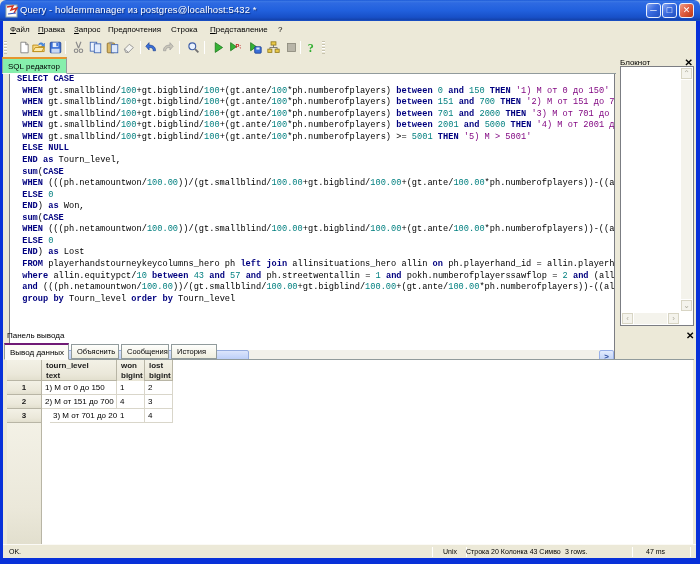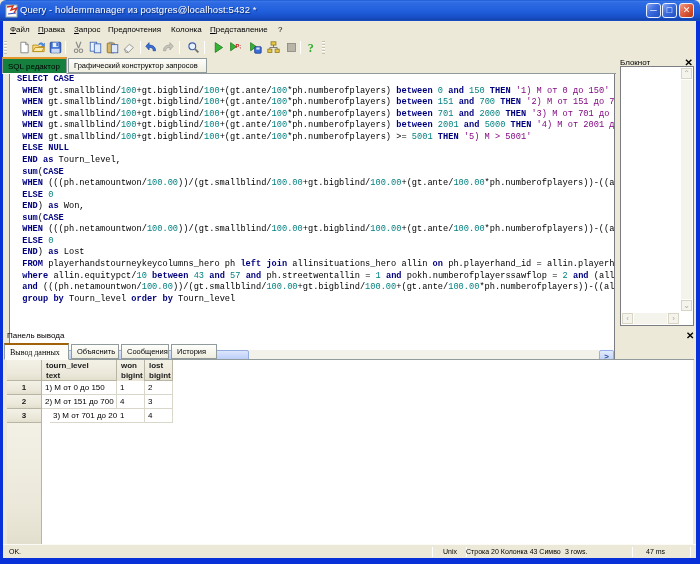--- a/index.html
+++ b/index.html
@@ -72,21 +72,21 @@
   <span class="txt">Query - holdemmanager из postgres@localhost:5432 *</span>
   <span class="wbtn bmin" style="left:646px;">─</span>
   <span class="wbtn bmax" style="left:662px;">□</span>
   <span class="wbtn bclose" style="left:679px;">✕</span>
  </div>
  <div id="menu">
   <span style="left:7px"><u>Ф</u>айл</span>
   <span style="left:35px"><u>П</u>равка</span>
   <span style="left:71px"><u>З</u>апрос</span>
   <span style="left:105px">Предпочтения</span>
-  <span style="left:168px">Колонка</span>
+  <span style="left:168px">Строка</span>
   <span style="left:207px"><u>П</u>редставление</span>
   <span style="left:275px">?</span>
  </div>
  <div id="toolbar">
   <div class="grip" style="left:1px"></div>
   <svg class="ticon" style="left:15px" viewBox="0 0 16 16">
         <path d="M3.5 1.5h6l3 3v10h-9z" fill="#fff" stroke="#777"></path>
         <path d="M9.5 1.5v3h3" fill="none" stroke="#777"></path>
       </svg>
   <svg class="ticon" style="left:29px" viewBox="0 0 16 16">
@@ -153,25 +153,22 @@
   <svg class="ticon" style="left:282px" viewBox="0 0 16 16">
         <rect x="3" y="3" width="10" height="10" fill="#b8b5a8" stroke="#8a877a"></rect>
       </svg>
   <div class="tsep" style="left:297px"></div>
   <svg class="ticon" style="left:303px" viewBox="0 0 16 16">
         <text x="2" y="13" font-size="15" font-weight="bold" fill="#2fae2f" font-family="Liberation Serif">?</text>
       </svg>
   <div class="grip" style="left:319px"></div>
  </div>
 
- <div class="tab" style="left:2px;top:57px;width:65px;height:17px;background:#15803d;border-bottom:1px solid #fcfbf6;z-index:3;border-top:2px solid #e5962d;">
+ <div class="tab" style="left:2px;top:57px;width:65px;height:17px;background:#86efac;border-bottom:1px solid #fcfbf6;z-index:3;border-top:2px solid #e5962d;">
    <span style="position:absolute;left:5px;top:3px;">SQL редактор</span>
-    </div>
- <div class="tab itab" style="left:68px;top:58px;width:139px;height:15px;background:linear-gradient(180deg,#fefefc,#efeedf);z-index:2;">
-   <span style="position:absolute;left:5px;top:2px;">Графический конструктор запросов</span>
     </div>
  <div class="abs" style="left:2px;top:73px;width:614px;height:1px;background:#919b9c;z-index:1;"></div>
 
  <div id="edbox">
   <div id="edtext"><div><i class="k">SELECT</i> <i class="k">CASE</i></div><div> <i class="k">WHEN</i> gt.smallblind/<i class="n">100</i>+gt.bigblind/<i class="n">100</i>+(gt.ante/<i class="n">100</i>*ph.numberofplayers) <i class="k">between</i> <i class="n">0</i> <i class="k">and</i> <i class="n">150</i> <i class="k">THEN</i> <i class="s">'1) М от 0 до 150'</i></div><div> <i class="k">WHEN</i> gt.smallblind/<i class="n">100</i>+gt.bigblind/<i class="n">100</i>+(gt.ante/<i class="n">100</i>*ph.numberofplayers) <i class="k">between</i> <i class="n">151</i> <i class="k">and</i> <i class="n">700</i> <i class="k">THEN</i> <i class="s">'2) М от 151 до 700'</i></div><div> <i class="k">WHEN</i> gt.smallblind/<i class="n">100</i>+gt.bigblind/<i class="n">100</i>+(gt.ante/<i class="n">100</i>*ph.numberofplayers) <i class="k">between</i> <i class="n">701</i> <i class="k">and</i> <i class="n">2000</i> <i class="k">THEN</i> <i class="s">'3) М от 701 до 2000'</i></div><div> <i class="k">WHEN</i> gt.smallblind/<i class="n">100</i>+gt.bigblind/<i class="n">100</i>+(gt.ante/<i class="n">100</i>*ph.numberofplayers) <i class="k">between</i> <i class="n">2001</i> <i class="k">and</i> <i class="n">5000</i> <i class="k">THEN</i> <i class="s">'4) М от 2001 до 5000'</i></div><div> <i class="k">WHEN</i> gt.smallblind/<i class="n">100</i>+gt.bigblind/<i class="n">100</i>+(gt.ante/<i class="n">100</i>*ph.numberofplayers) &gt;= <i class="n">5001</i> <i class="k">THEN</i> <i class="s">'5) М &gt; 5001'</i></div><div> <i class="k">ELSE</i> <i class="k">NULL</i></div><div> <i class="k">END</i> <i class="k">as</i> Tourn_level,</div><div> <i class="k">sum</i>(<i class="k">CASE</i></div><div> <i class="k">WHEN</i> (((ph.netamountwon/<i class="n">100.00</i>))/(gt.smallblind/<i class="n">100.00</i>+gt.bigblind/<i class="n">100.00</i>+(gt.ante/<i class="n">100.00</i>*ph.numberofplayers))-((allin</div><div> <i class="k">ELSE</i> <i class="n">0</i></div><div> <i class="k">END</i>) <i class="k">as</i> Won,</div><div> <i class="k">sum</i>(<i class="k">CASE</i></div><div> <i class="k">WHEN</i> (((ph.netamountwon/<i class="n">100.00</i>))/(gt.smallblind/<i class="n">100.00</i>+gt.bigblind/<i class="n">100.00</i>+(gt.ante/<i class="n">100.00</i>*ph.numberofplayers))-((allin</div><div> <i class="k">ELSE</i> <i class="n">0</i></div><div> <i class="k">END</i>) <i class="k">as</i> Lost</div><div> <i class="k">FROM</i> playerhandstourneykeycolumns_hero ph <i class="k">left</i> <i class="k">join</i> allinsituations_hero allin <i class="k">on</i> ph.playerhand_id = allin.playerhand_</div><div> <i class="k">where</i> allin.equitypct/<i class="n">10</i> <i class="k">between</i> <i class="n">43</i> <i class="k">and</i> <i class="n">57</i> <i class="k">and</i> ph.streetwentallin = <i class="n">1</i> <i class="k">and</i> pokh.numberofplayerssawflop = <i class="n">2</i> <i class="k">and</i> (allin.e</div><div> <i class="k">and</i> (((ph.netamountwon/<i class="n">100.00</i>))/(gt.smallblind/<i class="n">100.00</i>+gt.bigblind/<i class="n">100.00</i>+(gt.ante/<i class="n">100.00</i>*ph.numberofplayers))-((allin.</div><div> <i class="k">group</i> <i class="k">by</i> Tourn_level <i class="k">order</i> <i class="k">by</i> Tourn_level</div></div>
   <div class="sbar" style="left:0;bottom:0;width:604px;height:14px;">
     <span class="sbtn" style="left:0px;top:0px;width:15px;height:14px;">&lt;</span>
     <span class="sthumb" style="left:16px;top:0px;width:223px;height:14px;"></span>
     <span class="sbtn" style="right:0px;top:0px;width:15px;height:14px;">&gt;</span>
   </div>
@@ -187,21 +184,21 @@
      <span class="gbtn" style="left:1px;bottom:1px;width:11px;height:11px;">‹</span>
      <span class="gbtn" style="right:14px;bottom:1px;width:11px;height:11px;">›</span>
      <div class="abs" style="left:13px;bottom:1px;right:26px;height:11px;background:#f4f3ec;"></div>
    </div>
  </div>
 
  <div class="abs" style="left:3px;top:327px;width:693px;height:16px;">
    <span class="ptitle" style="position:absolute;left:4px;top:4px;">Панель вывода</span>
    <span class="x" style="position:absolute;left:683px;top:3px;">✕</span>
  </div>
- <div class="tab" style="left:4px;top:343px;width:65px;height:17px;background:#fcfbf6;border-bottom:1px solid #fcfbf6;z-index:3;border-top:2px solid #a16207;font-family:Liberation Serif, serif;">
+ <div class="tab" style="left:4px;top:343px;width:65px;height:17px;background:#fcfbf6;border-bottom:1px solid #fcfbf6;z-index:3;border-top:2px solid #701a75;">
    <span style="position:absolute;left:5px;top:3px;">Вывод данных</span>
     </div>
  <div class="tab itab" style="left:71px;top:344px;width:48px;height:15px;background:linear-gradient(180deg,#fefefc,#efeedf);z-index:2;">
    <span style="position:absolute;left:5px;top:2px;">Объяснить</span>
     </div>
  <div class="tab itab" style="left:121px;top:344px;width:48px;height:15px;background:linear-gradient(180deg,#fefefc,#efeedf);z-index:2;">
    <span style="position:absolute;left:5px;top:2px;">Сообщения</span>
     </div>
  <div class="tab itab" style="left:171px;top:344px;width:40px;height:15px;background:linear-gradient(180deg,#fefefc,#efeedf);z-index:2;padding-left:44px;">
    <span style="position:absolute;left:5px;top:2px;">История</span>

